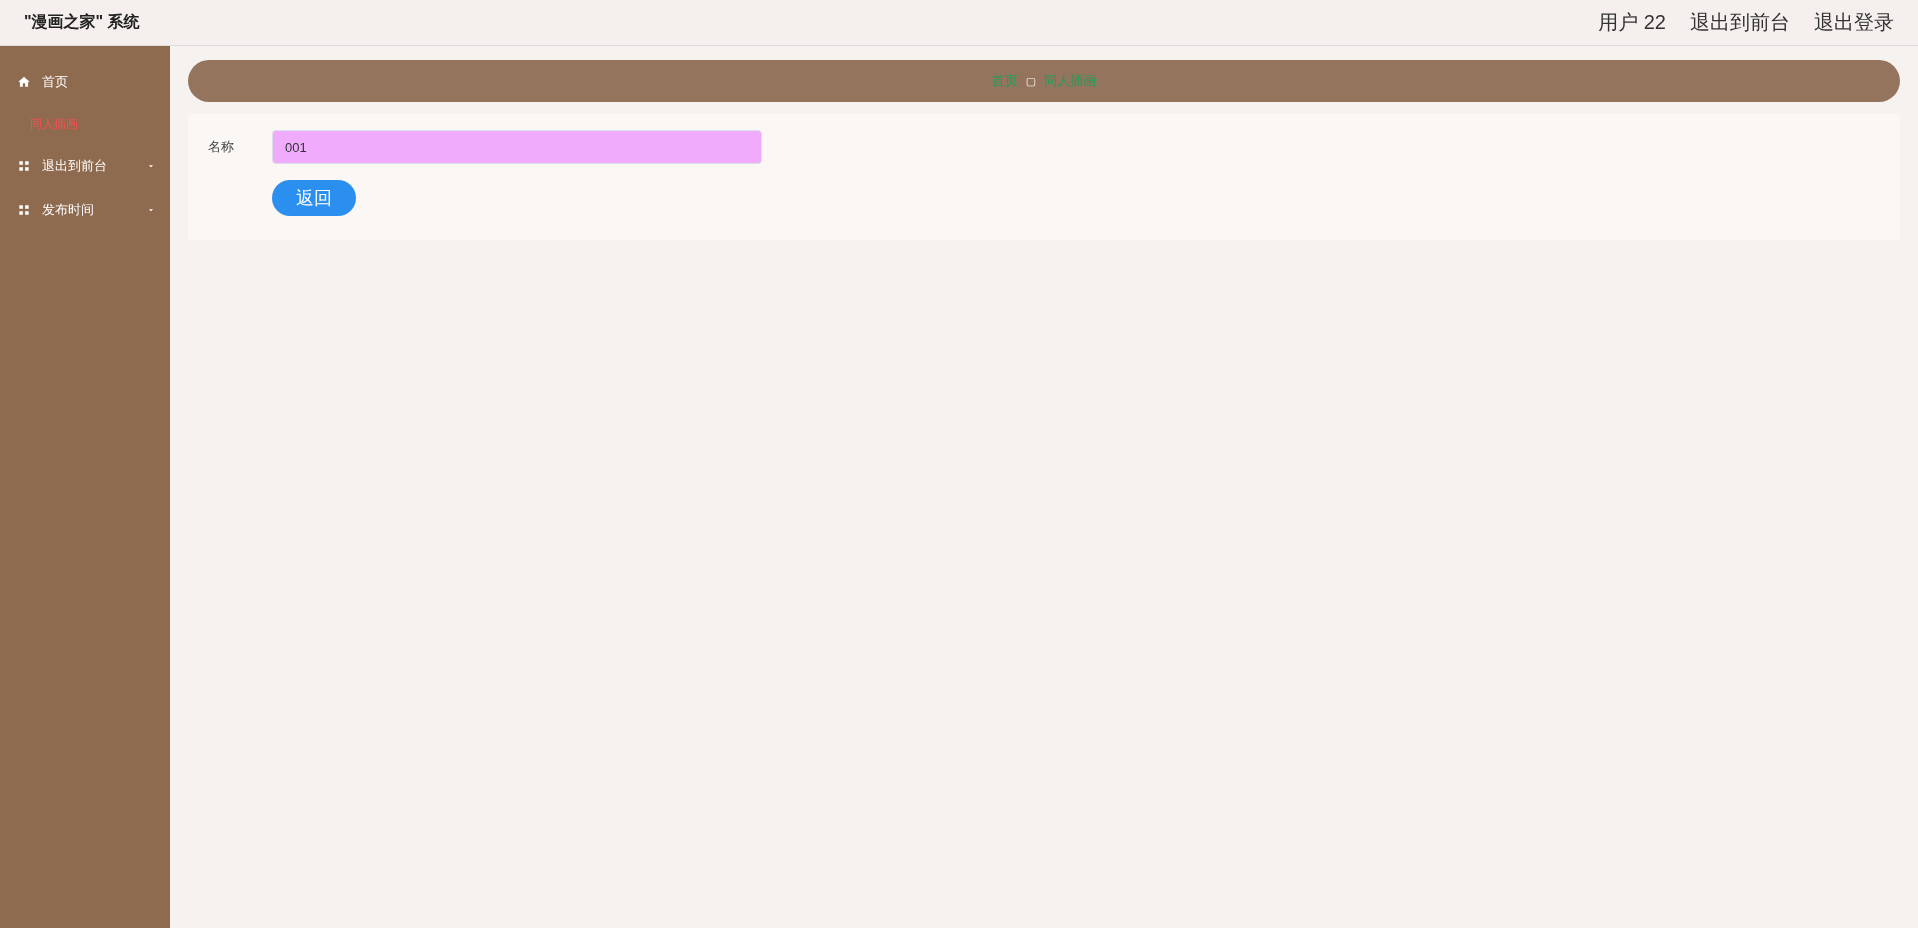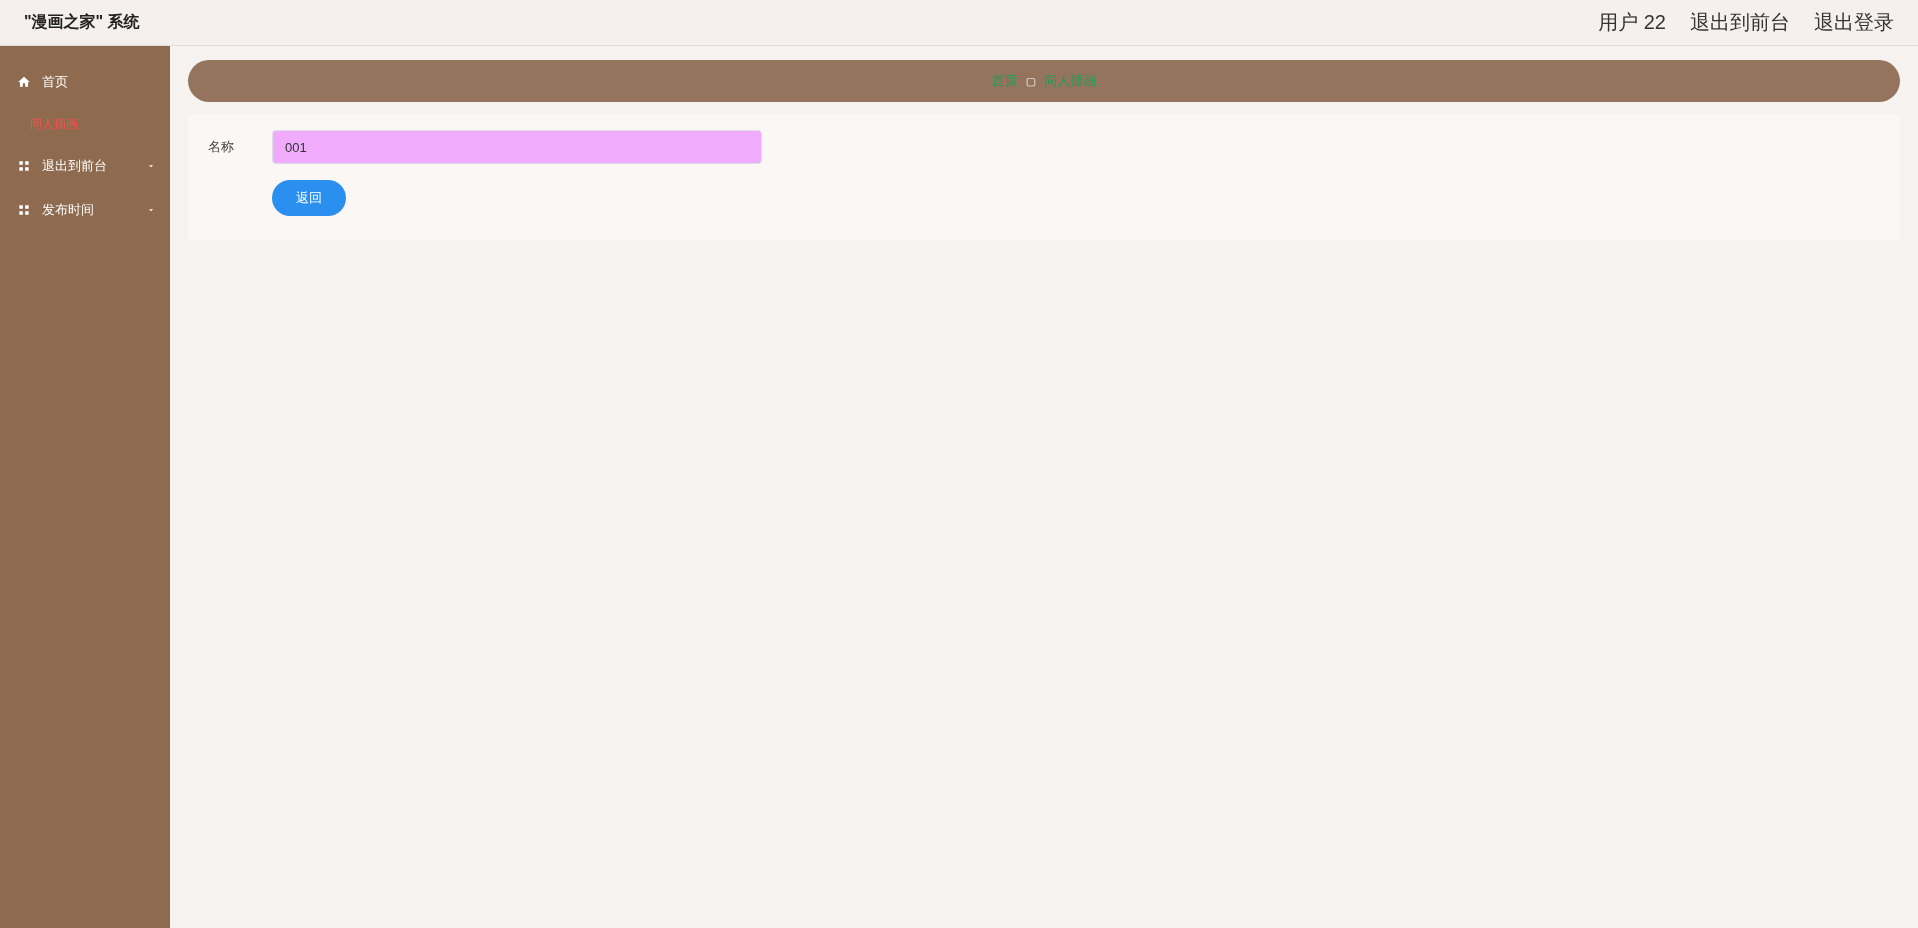--- a/index.html
+++ b/index.html
@@ -158,21 +158,21 @@
   padding-left: 64px;
   margin-top: 8px;
 }
 .btn-primary {
   background: #2a8fef;
   color: #fff;
   border: none;
   border-radius: 18px;
   height: 36px;
   padding: 0 24px;
-  font-size: 13px;
+  font-size: 18px;
   cursor: pointer;
 }
 svg { display: block; }
 </style>
 </head>
 <body>
 
 <div class="header">
   <div class="header-title">"漫画之家" 系统</div>
   <div class="header-right">

